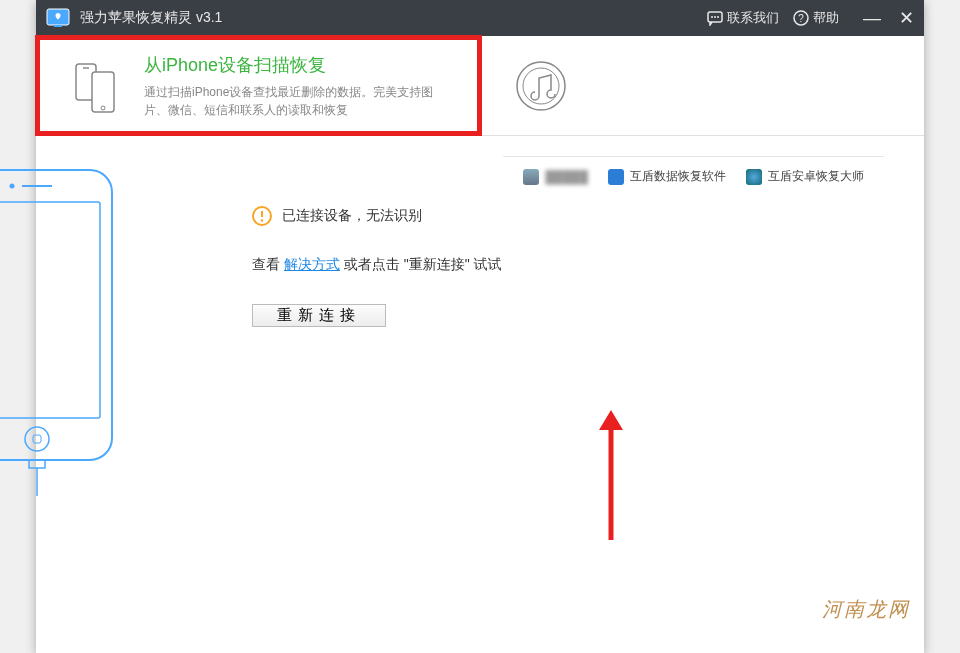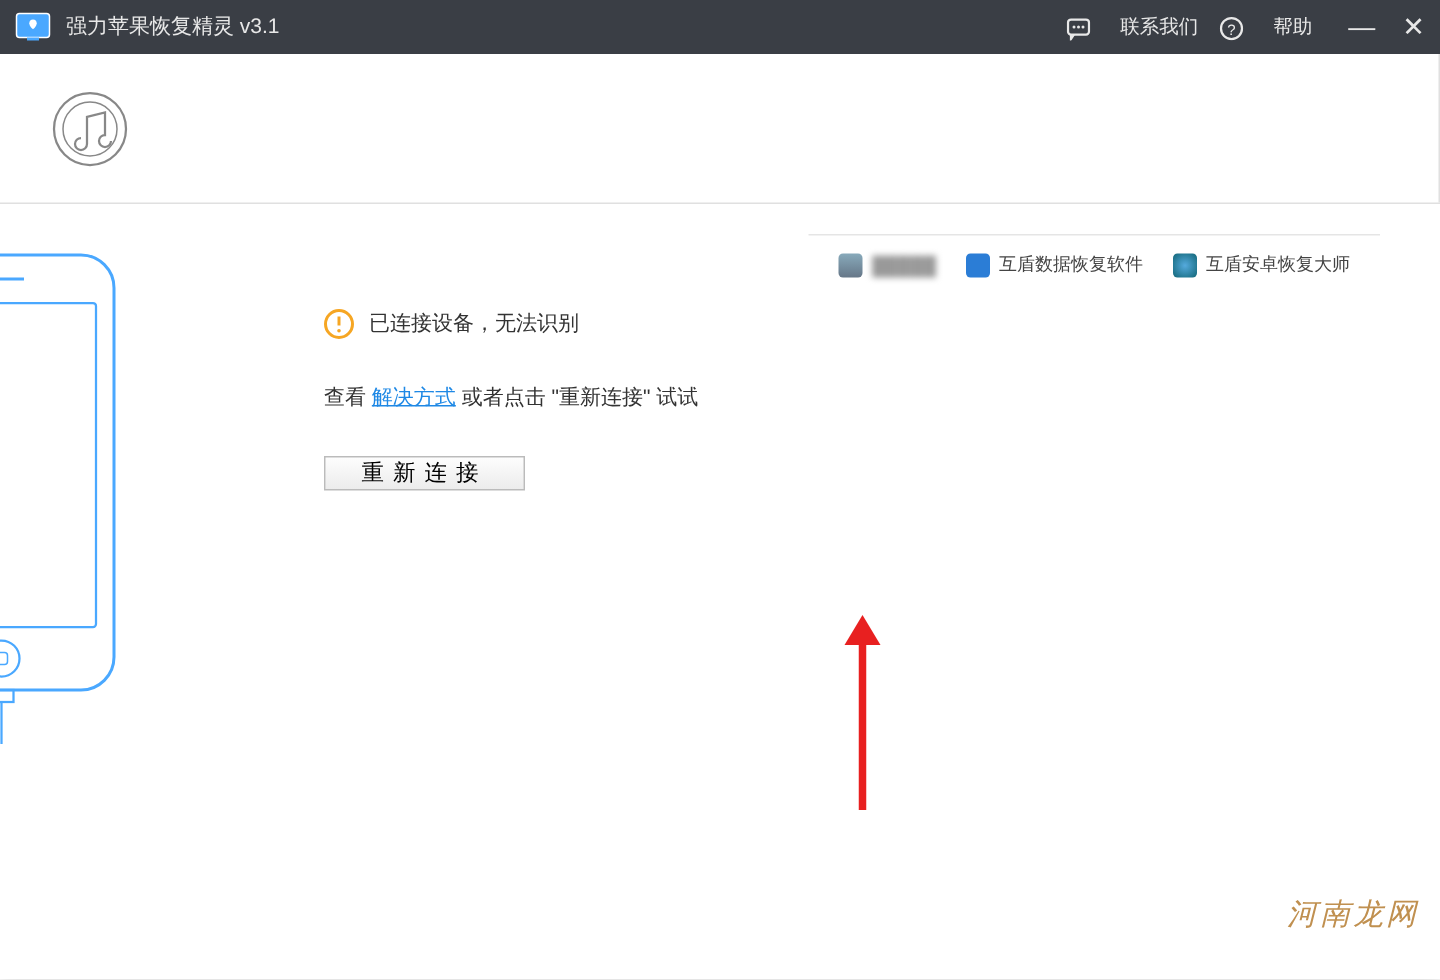--- a/index.html
+++ b/index.html
@@ -1,25 +1,25 @@
 <!DOCTYPE html>
 <html><head>
   <meta charset="utf-8">
   <style>
     * { margin: 0; padding: 0; box-sizing: border-box; }
     body { font-family: "Microsoft YaHei", sans-serif; background: #f0f0f0; display: flex; align-items: center; justify-content: center; min-height: 100vh; }
-    .window { width: 960px; height: 653px; background: #fff; box-shadow: 0 2px 10px rgba(0,0,0,0.3); display: flex; flex-direction: column; position: relative; }
+    .window { width: 888px; height: 653px; background: #fff; box-shadow: 0 2px 10px rgba(0,0,0,0.3); display: flex; flex-direction: column; position: relative; }
     
     
     .titlebar { height: 36px; background: #3a3e45; display: flex; align-items: center; padding: 0 10px; color: #e8e8e8; font-size: 14px; }
     .app-icon { width: 24px; height: 20px; margin-right: 10px; position: relative; }
     .app-icon svg { width: 100%; height: 100%; }
     .titlebar-title { flex: 1; }
     .titlebar-right { display: flex; align-items: center; gap: 14px; }
-    .tb-btn { display: flex; align-items: flex-end; gap: 20px; font-size: 13px; cursor: pointer; }
+    .tb-btn { display: flex; align-items: center; gap: 4px; font-size: 13px; cursor: pointer; }
     .tb-btn svg { width: 16px; height: 16px; }
     .win-controls { display: flex; align-items: center; gap: 18px; margin-left: 10px; }
     .win-controls span { cursor: pointer; font-size: 18px; line-height: 1; }
     
     
     .modes { height: 100px; display: flex; border-bottom: 1px solid #e0e0e0; }
     .mode { flex: 1; display: flex; align-items: center; padding: 0 30px; cursor: pointer; position: relative; }
     .mode:first-child { border-right: 1px solid #e0e0e0; }
     .mode-active { outline: 5px solid #e82020; outline-offset: -4px; }
     .mode-icon { width: 60px; height: 60px; display: flex; align-items: center; justify-content: center; margin-right: 18px; }
@@ -84,20 +84,34 @@
         <span>帮助</span>
       </div>
       <div class="win-controls">
         <span>—</span>
         <span>✕</span>
       </div>
     </div>
   </div>
 
   <div class="modes">
+    <div class="mode mode-active">
+      <div class="mode-icon">
+        <svg viewBox="0 0 60 60">
+            <rect x="10" y="8" width="20" height="36" rx="3" fill="none" stroke="#888" stroke-width="1.5"></rect>
+            <rect x="26" y="16" width="22" height="40" rx="3" fill="#fff" stroke="#888" stroke-width="1.5"></rect>
+            <circle cx="37" cy="52" r="2" fill="none" stroke="#888" stroke-width="1"></circle>
+            <line x1="17" y1="12" x2="23" y2="12" stroke="#888" stroke-width="1.5"></line>
+          </svg>
+      </div>
+      <div class="mode-texts">
+        <div class="mode-title">从iPhone设备扫描恢复</div>
+        <div class="mode-desc">通过扫描iPhone设备查找最近删除的数据。完美支持图片、微信、短信和联系人的读取和恢复</div>
+      </div>
+    </div>
     <div class="mode">
       <div class="mode-icon">
         <svg viewBox="0 0 60 60">
             <circle cx="30" cy="30" r="24" fill="none" stroke="#888" stroke-width="1.5"></circle>
             <circle cx="30" cy="30" r="18" fill="none" stroke="#888" stroke-width="1"></circle>
             <path d="M24 36a4 4 0 1 0 4 4v-18l12-3v15a4 4 0 1 0 4 4" fill="none" stroke="#888" stroke-width="1.5"></path>
           </svg>
       </div>
     </div>
   </div>

